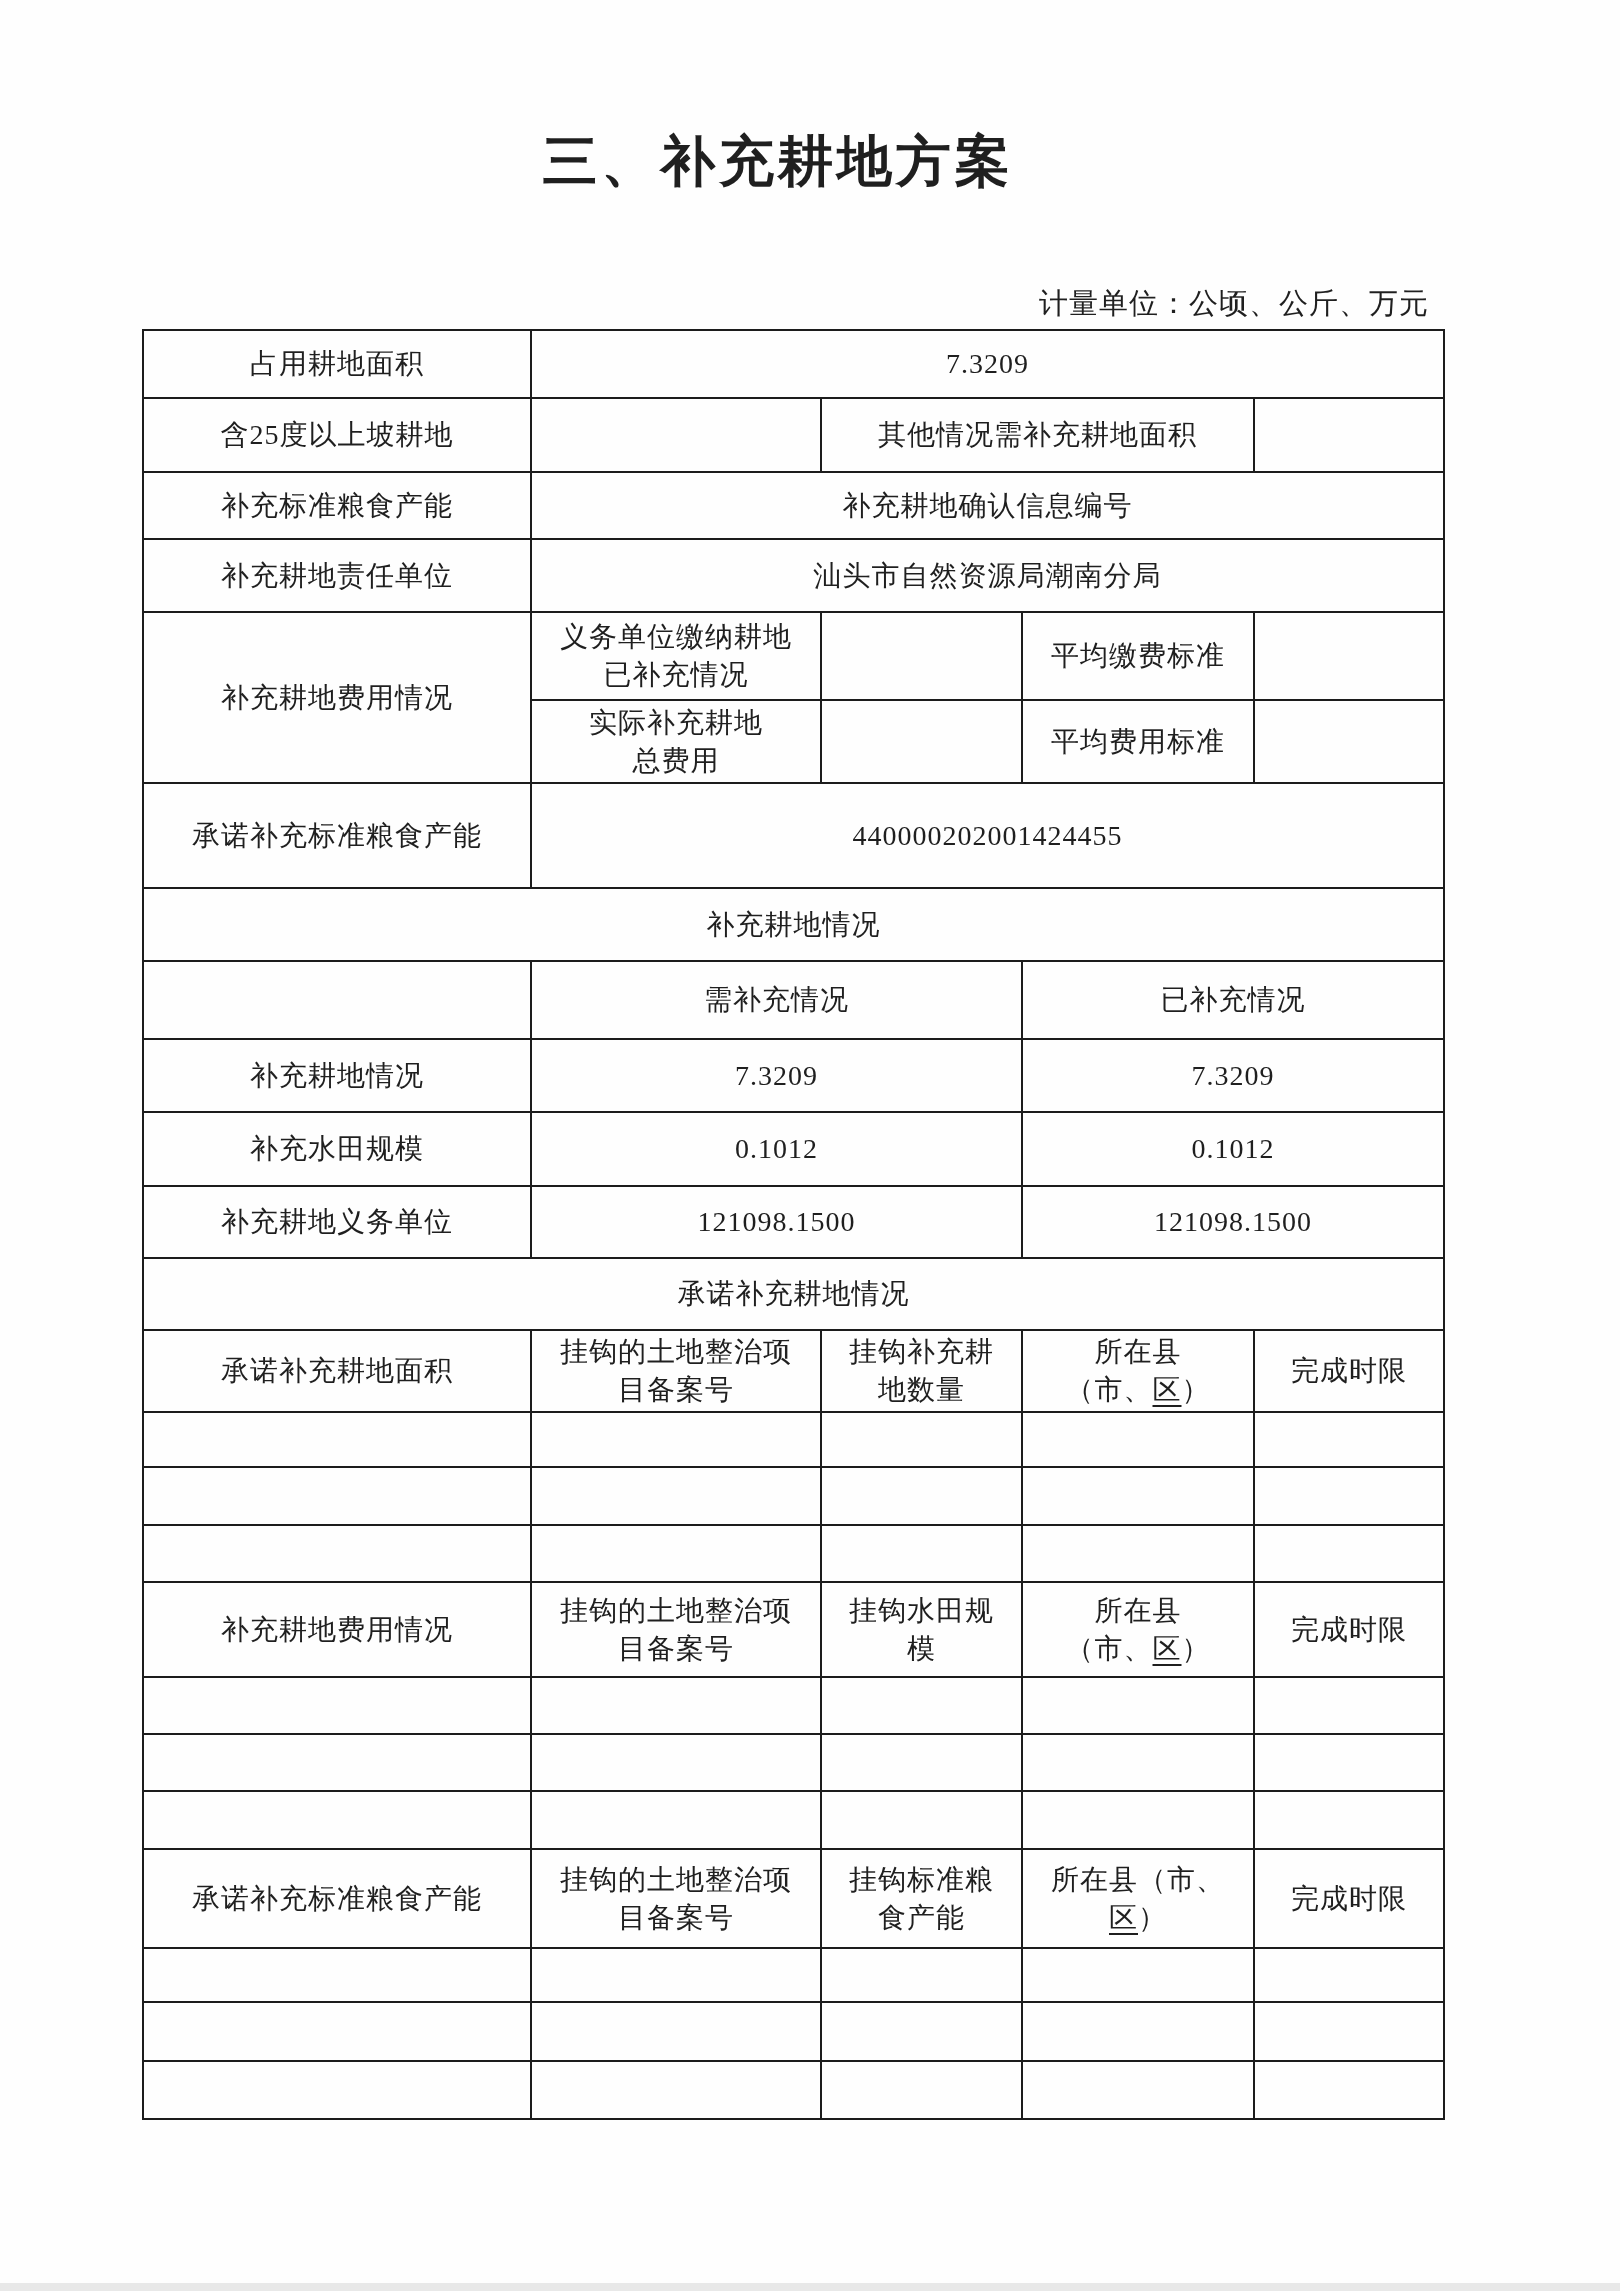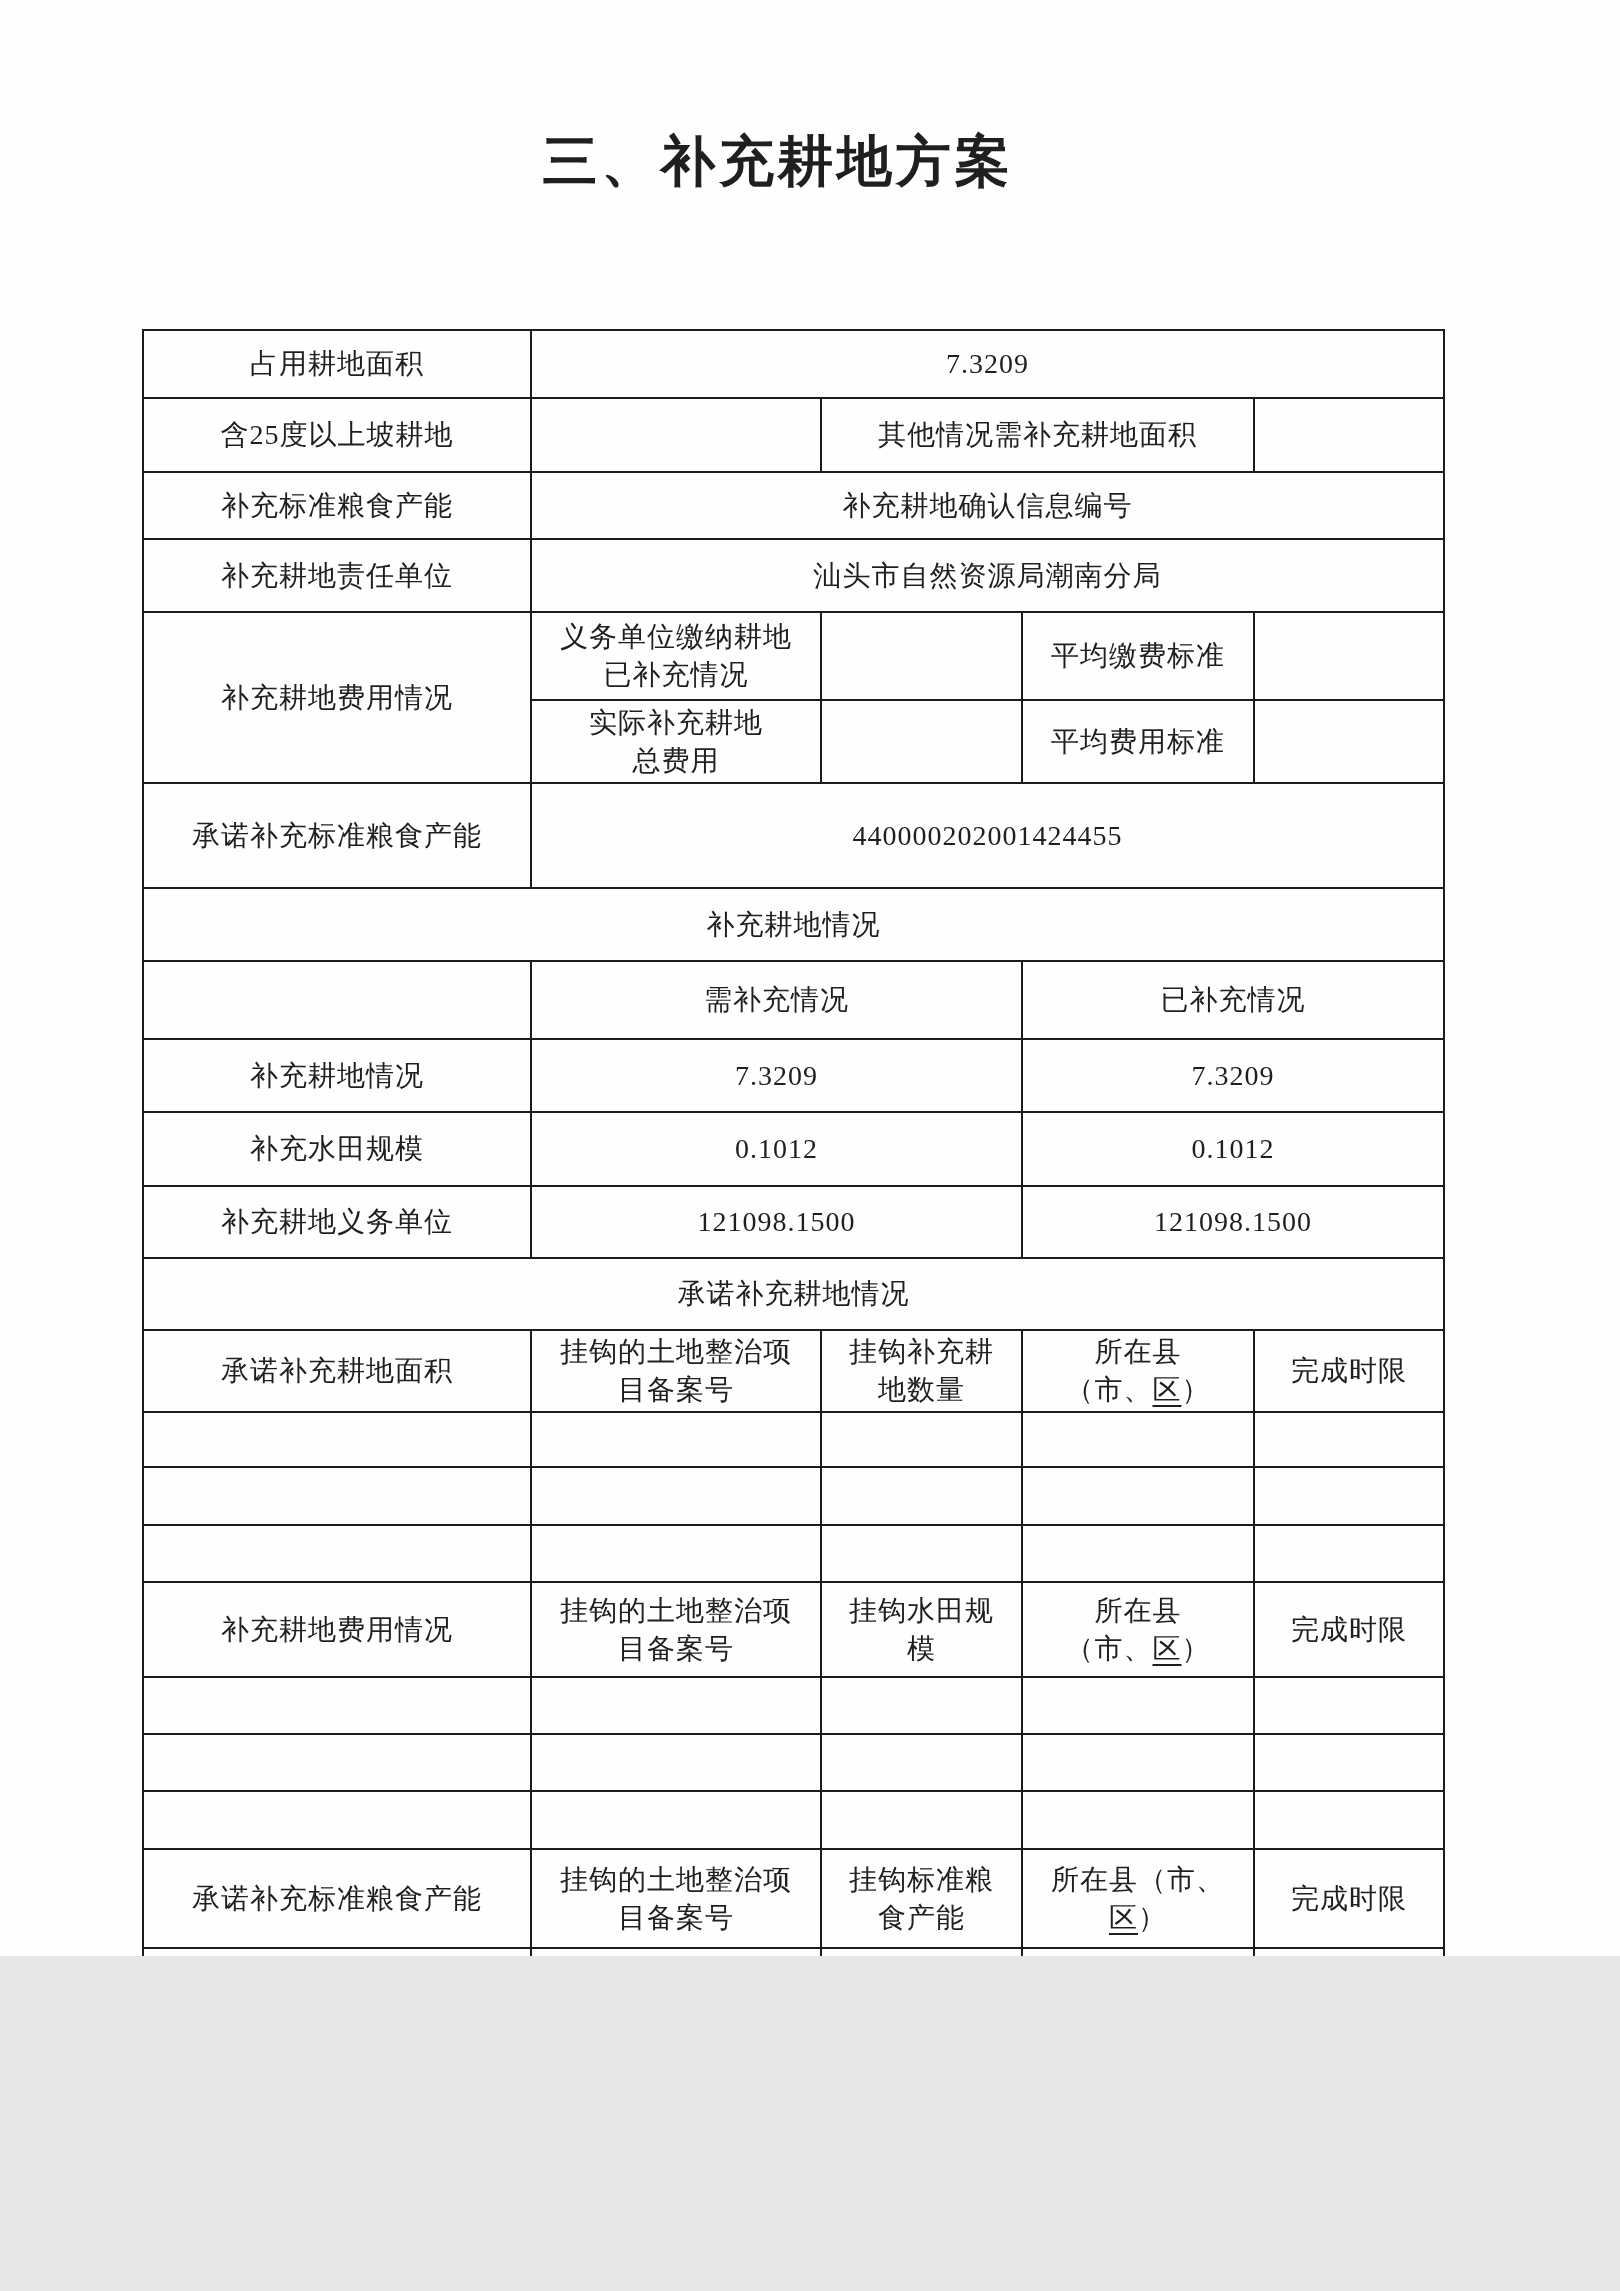--- a/index.html
+++ b/index.html
@@ -1,19 +1,19 @@
 <!DOCTYPE html>
 <html><head>
 <meta charset="utf-8">
 <style>
   html, body { margin: 0; padding: 0; background: #e8e8e8; }
   .sheet {
     position: relative;
     width: 1620px;
-    height: 1956px;
+    height: 2283px;
     background: #fefefe;
     font-family: "Liberation Serif", "DejaVu Serif", serif;
     color: #1f1f1f;
     overflow: hidden;
   }
   .doc-title {
     position: absolute;
     left: 127px; top: 125px; width: 1302px;
     text-align: center;
     font-size: 55px;
@@ -61,20 +61,21 @@
     border-top: 2.9px dotted #c9c9c9;
     opacity: 0.55;
   }
 </style>
 </head>
 <body>
 
 <div class="sheet">
 
   <div class="doc-title">三、补充耕地方案</div>
+  <div class="unit-note">计量单位：公顷、公斤、万元</div>
 
   <table class="plan">
     <colgroup>
       <col style="width:388px">
         <col style="width:290px">
         <col style="width:201px">
         <col style="width:232px">
         <col style="width:190px">
     </colgroup>
     <tbody>

